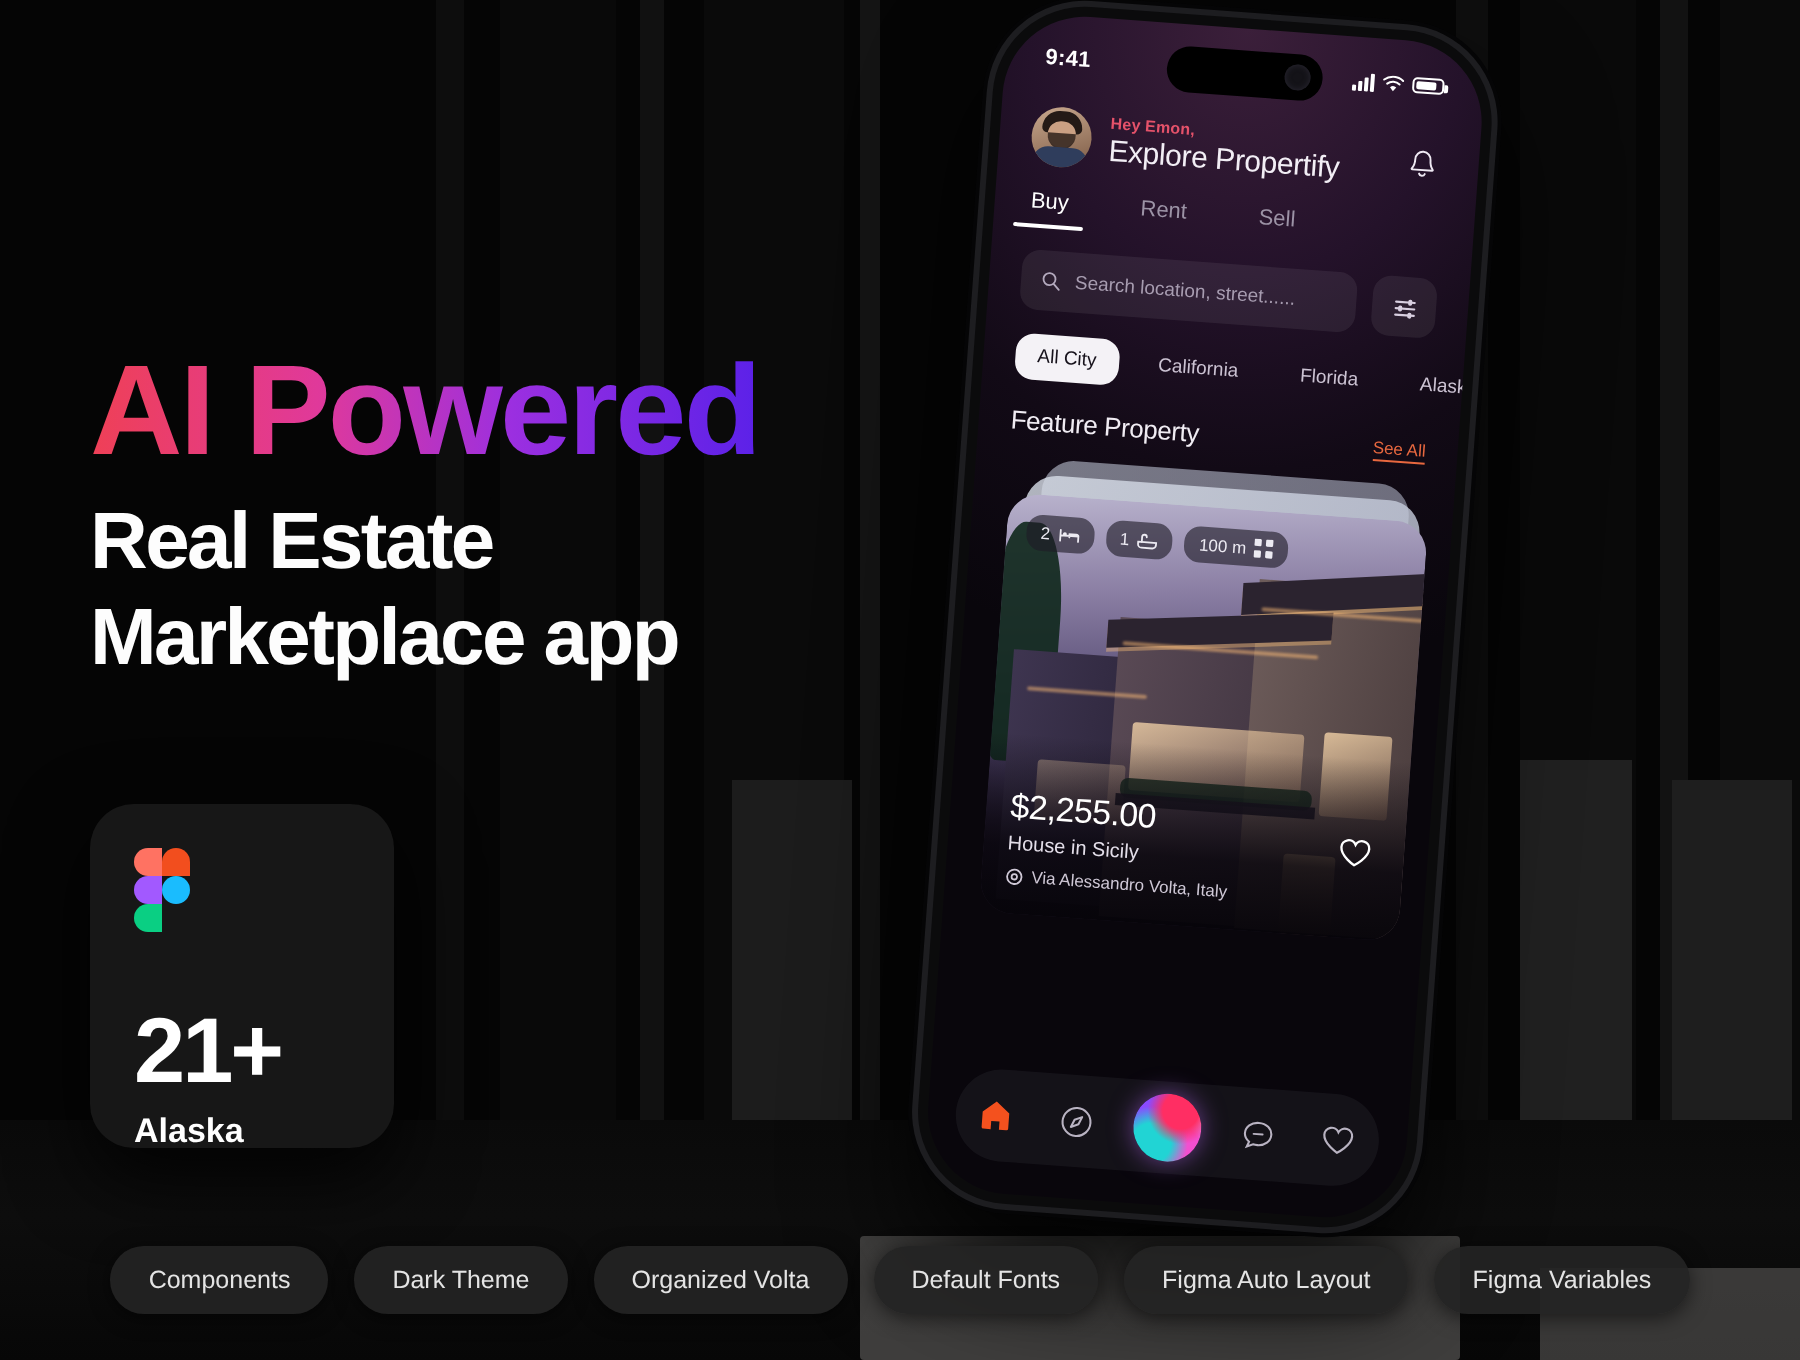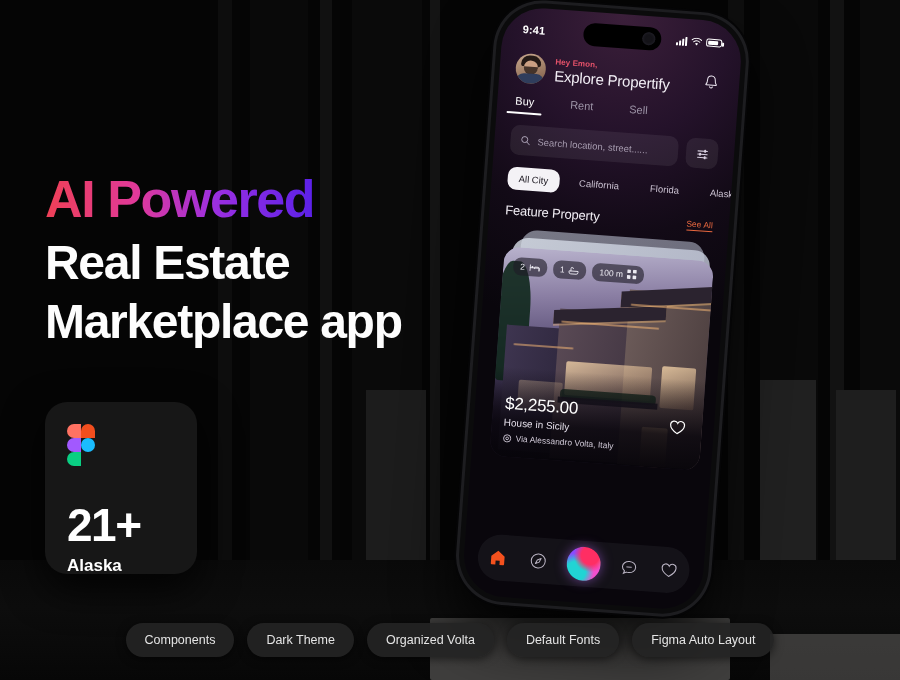--- a/index.html
+++ b/index.html
@@ -15,27 +15,27 @@
   .slat { position:absolute; top:-20px; bottom:-20px; }
   .floor {
     position:absolute; left:0; right:0; bottom:0; height:120px;
     background:linear-gradient(180deg,#0a0a0a 0%,#0d0d0d 40%,#070707 100%);
   }
   .plinth { position:absolute; bottom:0; background:#2b2b2b; }
 
   
   #copy { position:absolute; left:45px; top:172px; width:470px; z-index:5; }
   #kicker {
-    font-size:52px; font-weight:700; line-height:1.04; letter-spacing:-1.4px;
+    font-size:64px; font-weight:700; line-height:1.04; letter-spacing:-1.4px;
     background:linear-gradient(90deg,#ef4056 0%,#e0399a 34%,#9b2fe0 63%,#5b21e8 100%);
     -webkit-background-clip:text; background-clip:text; color:transparent;
     display:inline-block; white-space:nowrap;
   }
   .hl {
-    font-size:48px; font-weight:700; line-height:1.22; letter-spacing:-1.3px;
+    font-size:40px; font-weight:700; line-height:1.22; letter-spacing:-1.3px;
     color:#fdfdfd; white-space:nowrap;
   }
   #line2 { margin-top:8px; }
 
   
   #card {
     position:absolute; left:45px; top:402px; width:152px; height:172px;
     background:#171717; border-radius:22px; z-index:5;
     box-shadow:0 14px 40px rgba(0,0,0,.85);
     padding:22px 0 0 22px;
@@ -423,13 +423,14 @@
     </div>
   </div>
 </div>
 
 <div id="pills">
   <div class="pill">Components</div>
   <div class="pill">Dark Theme</div>
   <div class="pill">Organized Volta</div>
   <div class="pill">Default Fonts</div>
   <div class="pill">Figma Auto Layout</div>
+  <div class="pill">Figma Variables</div>
 </div>
 
 </body></html>

